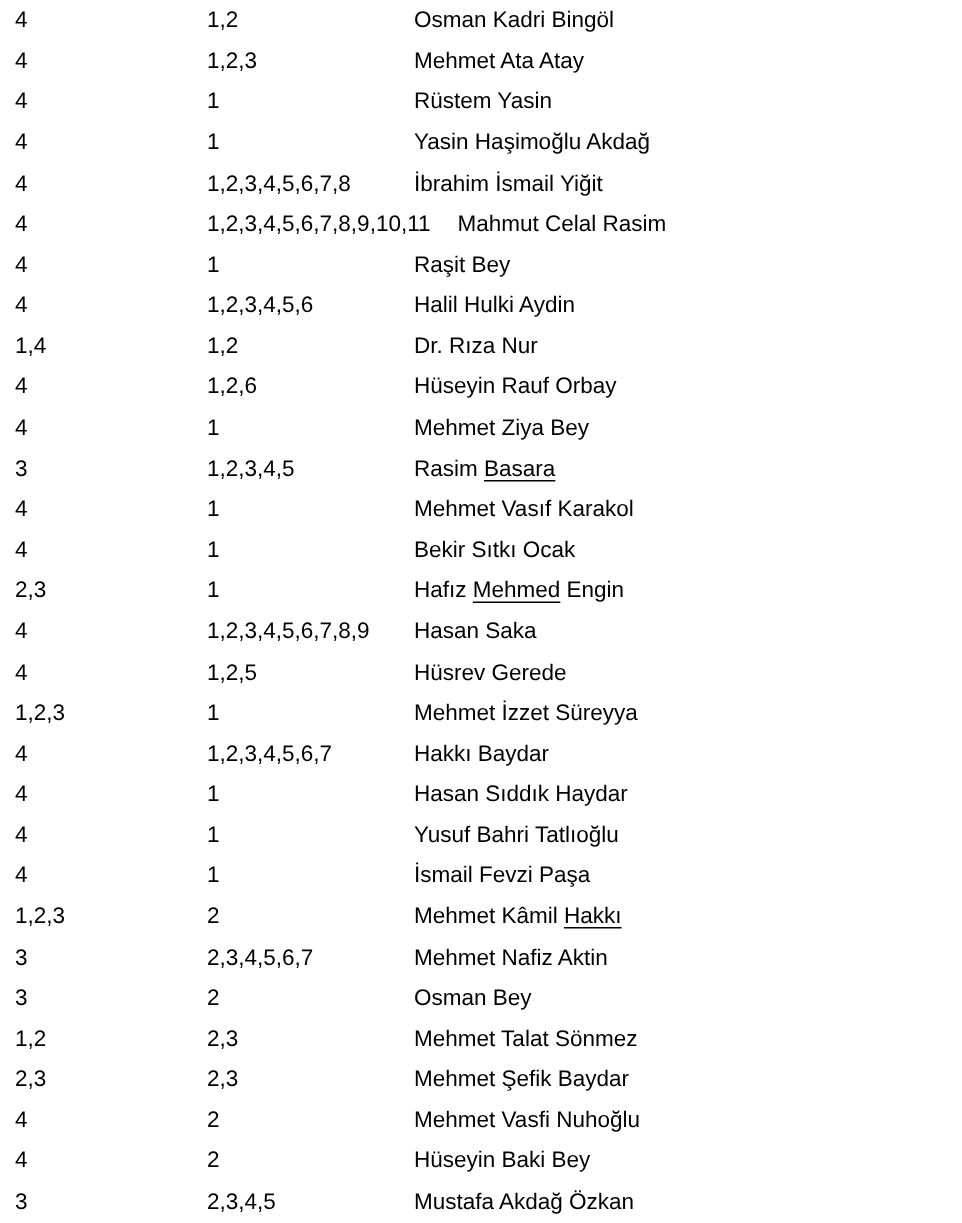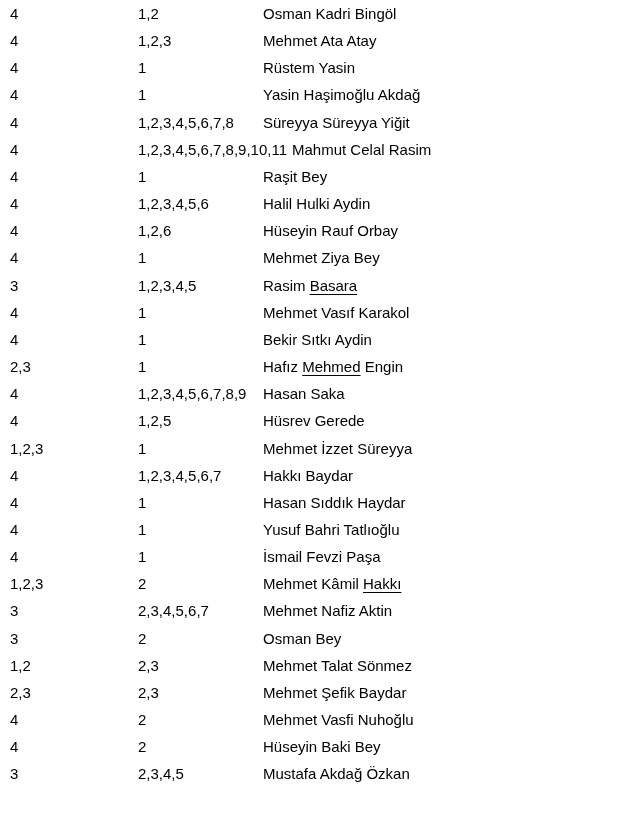--- a/index.html
+++ b/index.html
@@ -32,49 +32,50 @@
   .c1 {
     position: absolute;
     left: 10px;
     top: 0;
   }
   .c2 {
     display: inline-block;
     min-width: 120px;
   }
   .c3 {
-    margin-left: 5px;
+    margin-left: 18px;
   }
   .misspelled {
     text-decoration-line: underline;
     text-decoration-style: wavy;
     text-decoration-color: #c00000;
     text-decoration-thickness: 1px;
     text-underline-offset: 3px;
     text-decoration-skip-ink: none;
     text-decoration: underline;
   }
 </style>
 </head>
 <body>
 
 <div class="doc" id="doc-root">
     <div class="row"><span class="c1">4</span><span class="c2">1,2</span><span class="c3"><span class="">Osman Kadri Bingöl</span></span></div>
     <div class="row"><span class="c1">4</span><span class="c2">1,2,3</span><span class="c3"><span class="">Mehmet Ata Atay</span></span></div>
     <div class="row"><span class="c1">4</span><span class="c2">1</span><span class="c3"><span class="">Rüstem Yasin</span></span></div>
     <div class="row"><span class="c1">4</span><span class="c2">1</span><span class="c3"><span class="">Yasin Haşimoğlu Akdağ</span></span></div>
-    <div class="row"><span class="c1">4</span><span class="c2">1,2,3,4,5,6,7,8</span><span class="c3"><span class="">Süreyya Süreyya Yiğit</span></span></div>
+    <div class="row"><span class="c1">4</span><span class="c2">1,2,3,4,5,6,7,8</span><span class="c3"><span class="">İbrahim İsmail Yiğit</span></span></div>
     <div class="row"><span class="c1">4</span><span class="c2">1,2,3,4,5,6,7,8,9,10,11</span><span class="c3"><span class="">Mahmut Celal Rasim</span></span></div>
     <div class="row"><span class="c1">4</span><span class="c2">1</span><span class="c3"><span class="">Raşit Bey</span></span></div>
     <div class="row"><span class="c1">4</span><span class="c2">1,2,3,4,5,6</span><span class="c3"><span class="">Halil Hulki Aydin</span></span></div>
+    <div class="row"><span class="c1">1,4</span><span class="c2">1,2</span><span class="c3"><span class="">Dr. Rıza Nur</span></span></div>
     <div class="row"><span class="c1">4</span><span class="c2">1,2,6</span><span class="c3"><span class="">Hüseyin Rauf Orbay</span></span></div>
     <div class="row"><span class="c1">4</span><span class="c2">1</span><span class="c3"><span class="">Mehmet Ziya Bey</span></span></div>
     <div class="row"><span class="c1">3</span><span class="c2">1,2,3,4,5</span><span class="c3"><span class="">Rasim </span><span class="misspelled">Basara</span></span></div>
     <div class="row"><span class="c1">4</span><span class="c2">1</span><span class="c3"><span class="">Mehmet Vasıf Karakol</span></span></div>
-    <div class="row"><span class="c1">4</span><span class="c2">1</span><span class="c3"><span class="">Bekir Sıtkı Aydin</span></span></div>
+    <div class="row"><span class="c1">4</span><span class="c2">1</span><span class="c3"><span class="">Bekir Sıtkı Ocak</span></span></div>
     <div class="row"><span class="c1">2,3</span><span class="c2">1</span><span class="c3"><span class="">Hafız </span><span class="misspelled">Mehmed</span><span class=""> Engin</span></span></div>
     <div class="row"><span class="c1">4</span><span class="c2">1,2,3,4,5,6,7,8,9</span><span class="c3"><span class="">Hasan Saka</span></span></div>
     <div class="row"><span class="c1">4</span><span class="c2">1,2,5</span><span class="c3"><span class="">Hüsrev Gerede</span></span></div>
     <div class="row"><span class="c1">1,2,3</span><span class="c2">1</span><span class="c3"><span class="">Mehmet İzzet Süreyya</span></span></div>
     <div class="row"><span class="c1">4</span><span class="c2">1,2,3,4,5,6,7</span><span class="c3"><span class="">Hakkı Baydar</span></span></div>
     <div class="row"><span class="c1">4</span><span class="c2">1</span><span class="c3"><span class="">Hasan Sıddık Haydar</span></span></div>
     <div class="row"><span class="c1">4</span><span class="c2">1</span><span class="c3"><span class="">Yusuf Bahri Tatlıoğlu</span></span></div>
     <div class="row"><span class="c1">4</span><span class="c2">1</span><span class="c3"><span class="">İsmail Fevzi Paşa</span></span></div>
     <div class="row"><span class="c1">1,2,3</span><span class="c2">2</span><span class="c3"><span class="">Mehmet Kâmil </span><span class="misspelled">Hakkı</span></span></div>
     <div class="row"><span class="c1">3</span><span class="c2">2,3,4,5,6,7</span><span class="c3"><span class="">Mehmet Nafiz Aktin</span></span></div>

